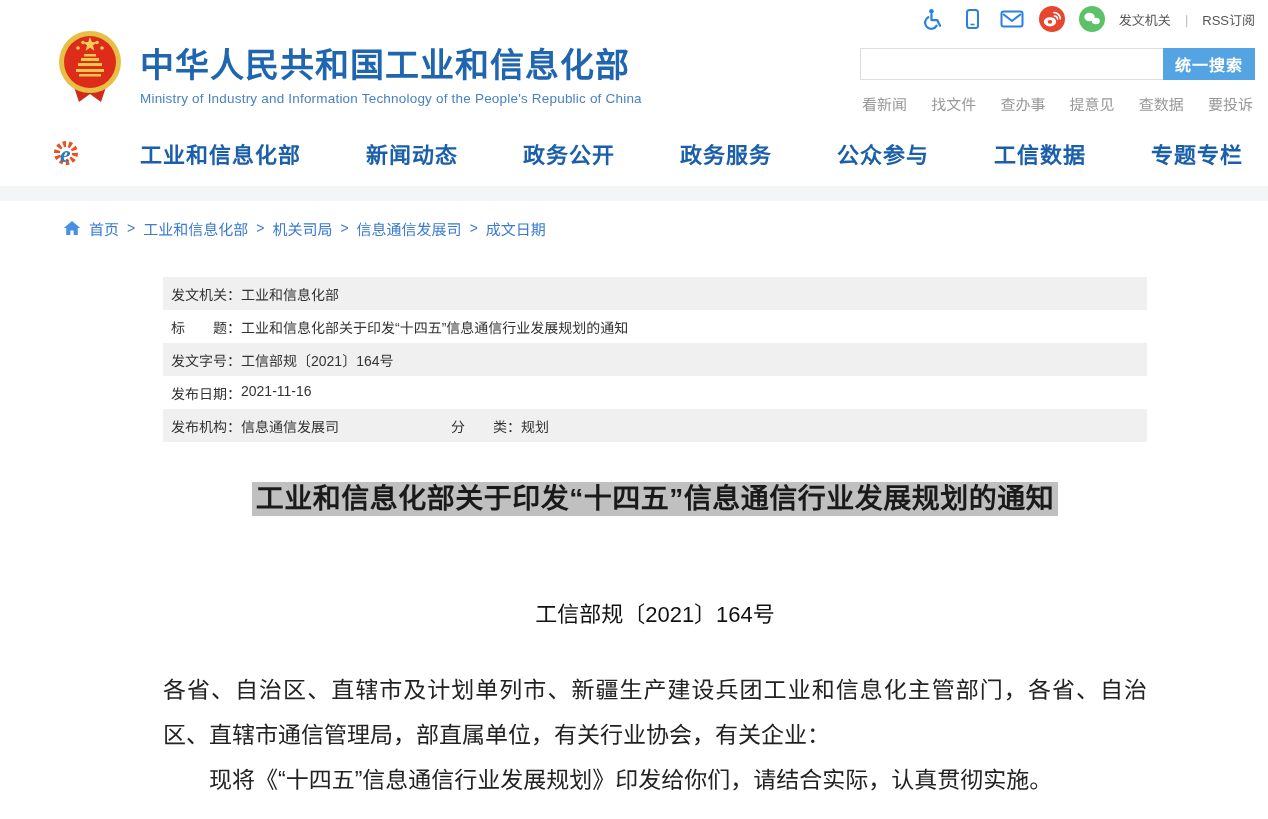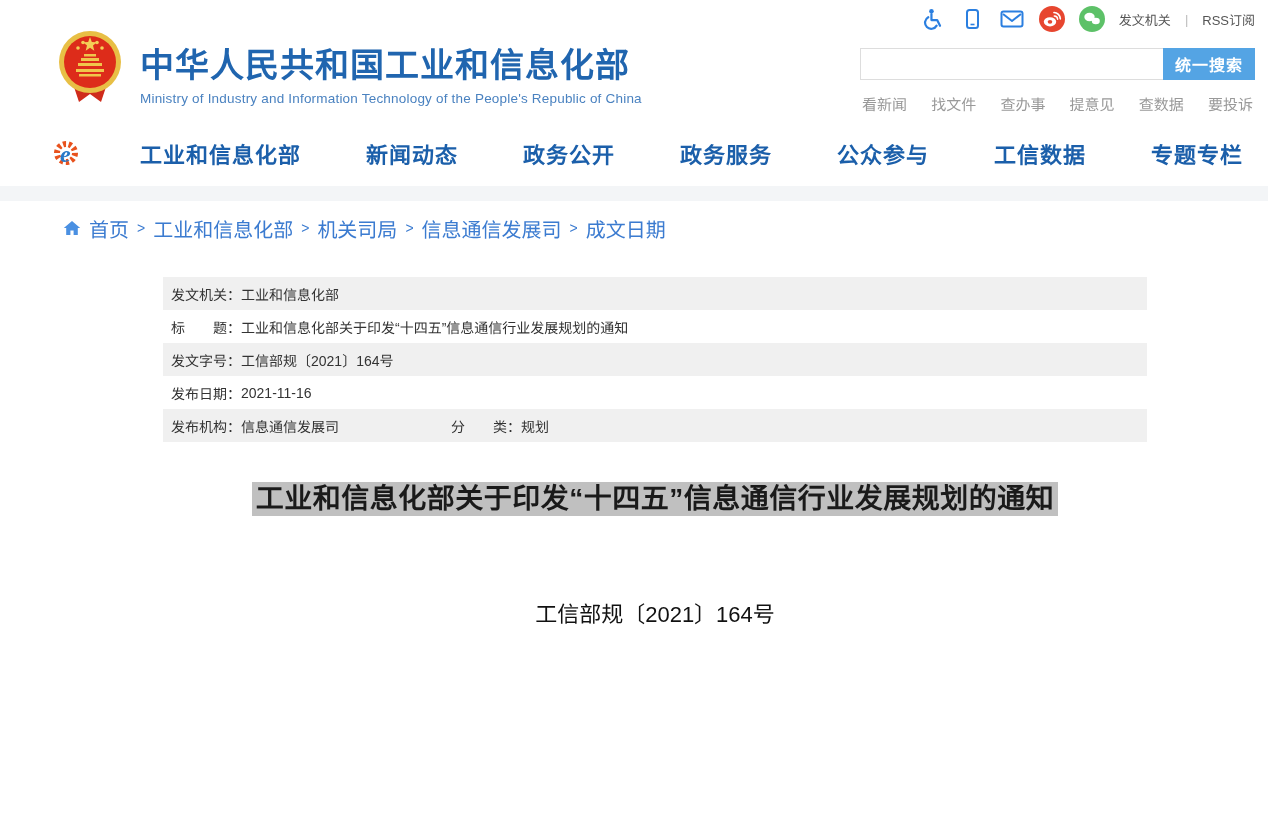--- a/index.html
+++ b/index.html
@@ -33,29 +33,29 @@
   
   .main-nav { height:66px; background:#fff; display:flex; align-items:center; position:relative; }
   .nav-logo { position:absolute; left:53px; top:16px; width:34px; height:34px; }
   .nav-items { display:flex; justify-content:space-between; align-items:center; width:100%; padding-left:140px; padding-right:25px; }
   .nav-items a { font-size:22px; font-weight:700; color:#1b5faa; text-decoration:none; letter-spacing:1px; cursor:pointer; }
   .nav-strip { height:15px; background:#f3f5f7; }
 
   
   .breadcrumb { display:flex; align-items:center; padding:18px 0 0 63px; height:36px; }
   .breadcrumb .home-icon { width:18px; height:16px; margin-right:8px; flex:0 0 auto; cursor:pointer; }
-  .breadcrumb a { font-size:20px; color:#3b7bd0; text-decoration:none; cursor:pointer; }
+  .breadcrumb a { font-size:15px; color:#3b7bd0; text-decoration:none; cursor:pointer; }
   .breadcrumb .sep { font-size:14px; color:#3b7bd0; margin:0 8px; }
 
   
   .content { width:984px; margin:0 auto 0 163px; }
   .doc-meta { margin-top:40px; font-size:14px; }
   .meta-row { display:flex; align-items:center; min-height:33px; padding:0 8px; }
   .meta-row.alt { background:#f0f0f0; }
-  .meta-cell { display:flex; align-items:center; }
+  .meta-cell { display:flex; align-items:flex-start; }
   .meta-cell.first { width:280px; flex:0 0 auto; }
   .meta-label { color:#333; white-space:pre; }
   .meta-value { color:#333; }
 
   
   .article-title-wrap { text-align:center; margin-top:40px; }
   .article-title { display:inline-block; background:#c0c0c0; color:#1a1a1a; font-size:28px; font-weight:700; line-height:34px; padding:0 4px; letter-spacing:.5px; }
   .doc-number { text-align:center; font-size:22px; color:#111; margin-top:80px; }
   .body-text { margin-top:40px; font-size:23px; color:#222; line-height:45px; text-align:justify; }
   .body-text p.indent { text-indent:2em; }
@@ -215,15 +215,19 @@
         </div>
       </div>
     </div>
 
     <div class="article-title-wrap">
       <h1 class="article-title">工业和信息化部关于印发“十四五”信息通信行业发展规划的通知</h1>
     </div>
 
     <div class="doc-number">工信部规〔2021〕164号</div>
 
+    <div class="body-text">
+      <p>各省、自治区、直辖市及计划单列市、新疆生产建设兵团工业和信息化主管部门，各省、自治区、直辖市通信管理局，部直属单位，有关行业协会，有关企业：</p>
+      <p class="indent">现将《“十四五”信息通信行业发展规划》印发给你们，请结合实际，认真贯彻实施。</p>
+    </div>
 
   </main>
 </div>
 
 </body></html>

